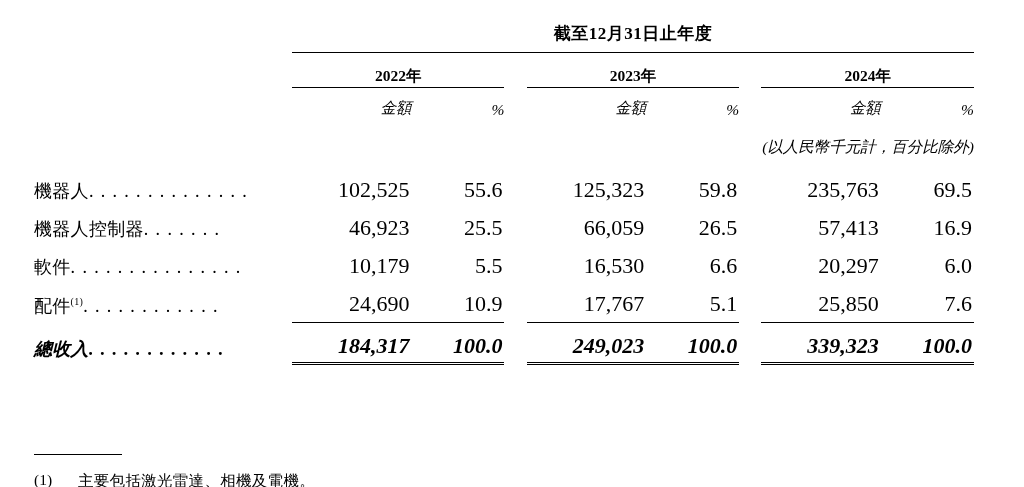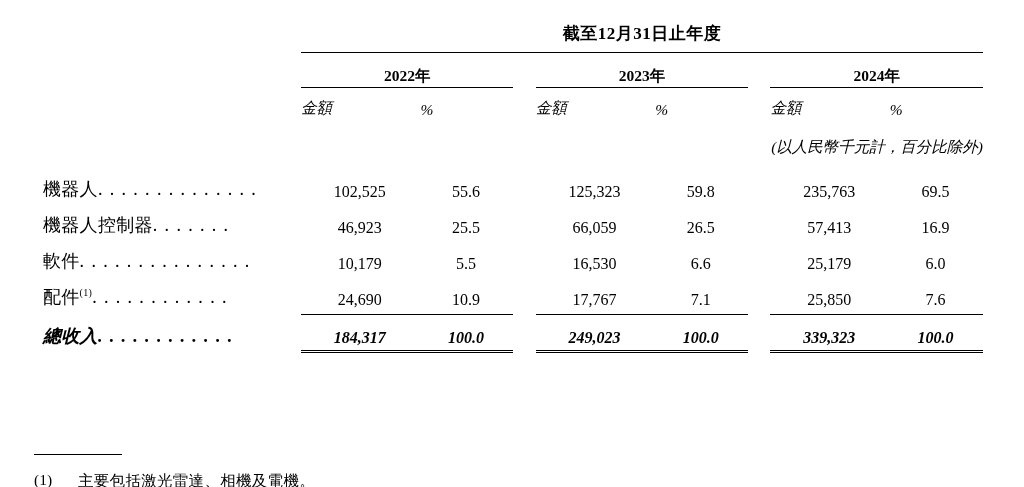--- a/index.html
+++ b/index.html
@@ -19,21 +19,21 @@
     position: relative;
     width: 1024px;
     height: 487px;
     box-sizing: border-box;
     padding: 0;
   }
 
   table.fin {
     border-collapse: collapse;
     width: 940px;
-    margin-left: 43px;
+    margin-left: 34px;
     margin-top: 22px;
     table-layout: fixed;
   }
 
   
   col.c-label { width: 255px; }
   col.c-amt   { width: 118px; }
   col.c-pct   { width: 92px; }
   col.c-gap   { width: 22px; }
 
@@ -59,21 +59,21 @@
     text-align: center;
     font-size: 15.5px;
     font-weight: bold;
     padding-bottom: 0;
   }
   .rule-yr {
     border-bottom: 1.2px solid #000;
   }
 
   .sub {
-    text-align: left;
+    text-align: right;
     font-size: 15.5px;
     font-style: italic;
     padding-top: 10px;
     padding-bottom: 4px;
   }
 
   .unitnote {
     text-align: right;
     font-style: italic;
     font-size: 15.5px;
@@ -83,22 +83,22 @@
 
   .rowlabel {
     font-size: 18px;
     text-align: left;
     padding-top: 9px;
     padding-bottom: 3px;
     white-space: nowrap;
     letter-spacing: 0.3px;
   }
   .num {
-    font-size: 16px;
-    text-align: center;
+    font-size: 22px;
+    text-align: right;
     padding-top: 9px;
     padding-bottom: 3px;
     padding-right: 2px;
   }
   .dots {
     letter-spacing: 1.4px;
   }
   sup {
     font-size: 10px;
     vertical-align: super;
@@ -220,31 +220,31 @@
       </tr>
 
       <tr>
         <td class="rowlabel"><span>軟件</span><span class="dots">. . . . . . . . . . . . . . .</span></td>
         <td class="num">10,179</td>
         <td class="num">5.5</td>
         <td></td>
         <td class="num">16,530</td>
         <td class="num">6.6</td>
         <td></td>
-        <td class="num">25,179</td>
+        <td class="num">20,297</td>
         <td class="num">6.0</td>
       </tr>
 
       <tr class="lastdata">
         <td class="rowlabel"><span>配件</span><sup>(1)</sup><span class="dots">. . . . . . . . . . . . </span></td>
         <td class="num">24,690</td>
         <td class="num">10.9</td>
         <td></td>
         <td class="num">17,767</td>
-        <td class="num">7.1</td>
+        <td class="num">5.1</td>
         <td></td>
         <td class="num">25,850</td>
         <td class="num">7.6</td>
       </tr>
 
       <tr class="total">
         <td class="rowlabel"><span>總收入</span><span class="dots">. . . . . . . . . . . .</span></td>
         <td class="num">184,317</td>
         <td class="num">100.0</td>
         <td></td>

